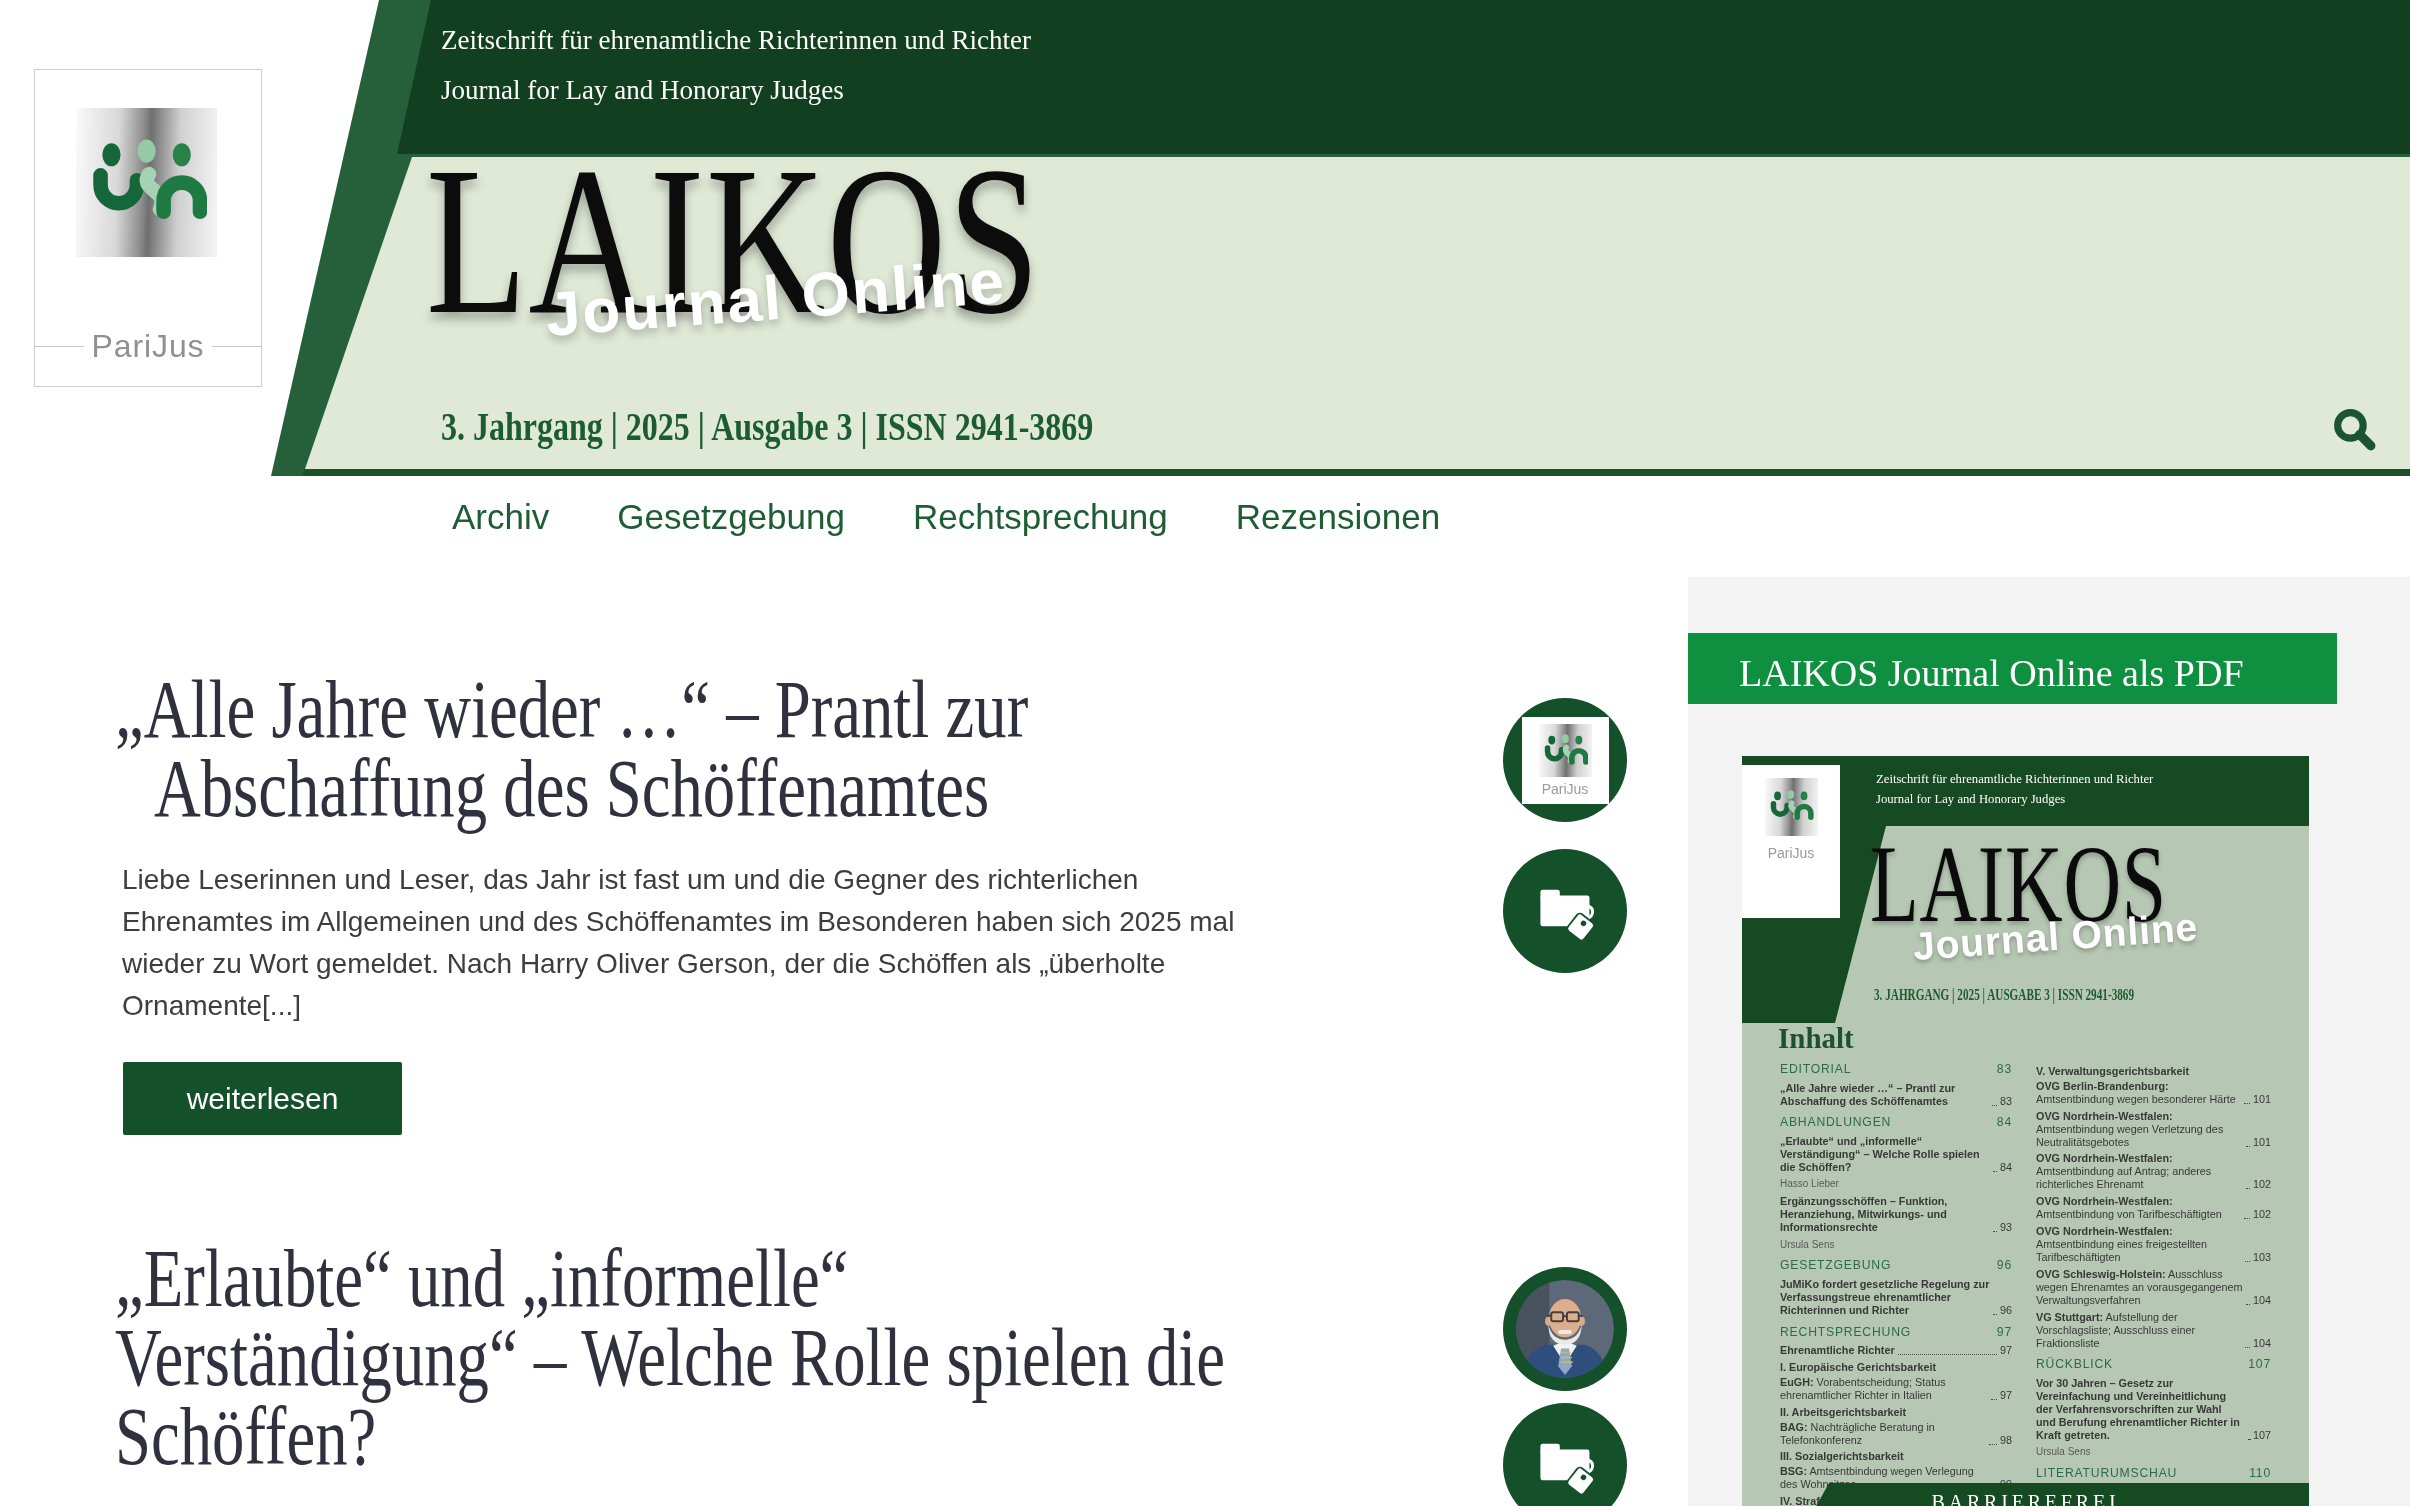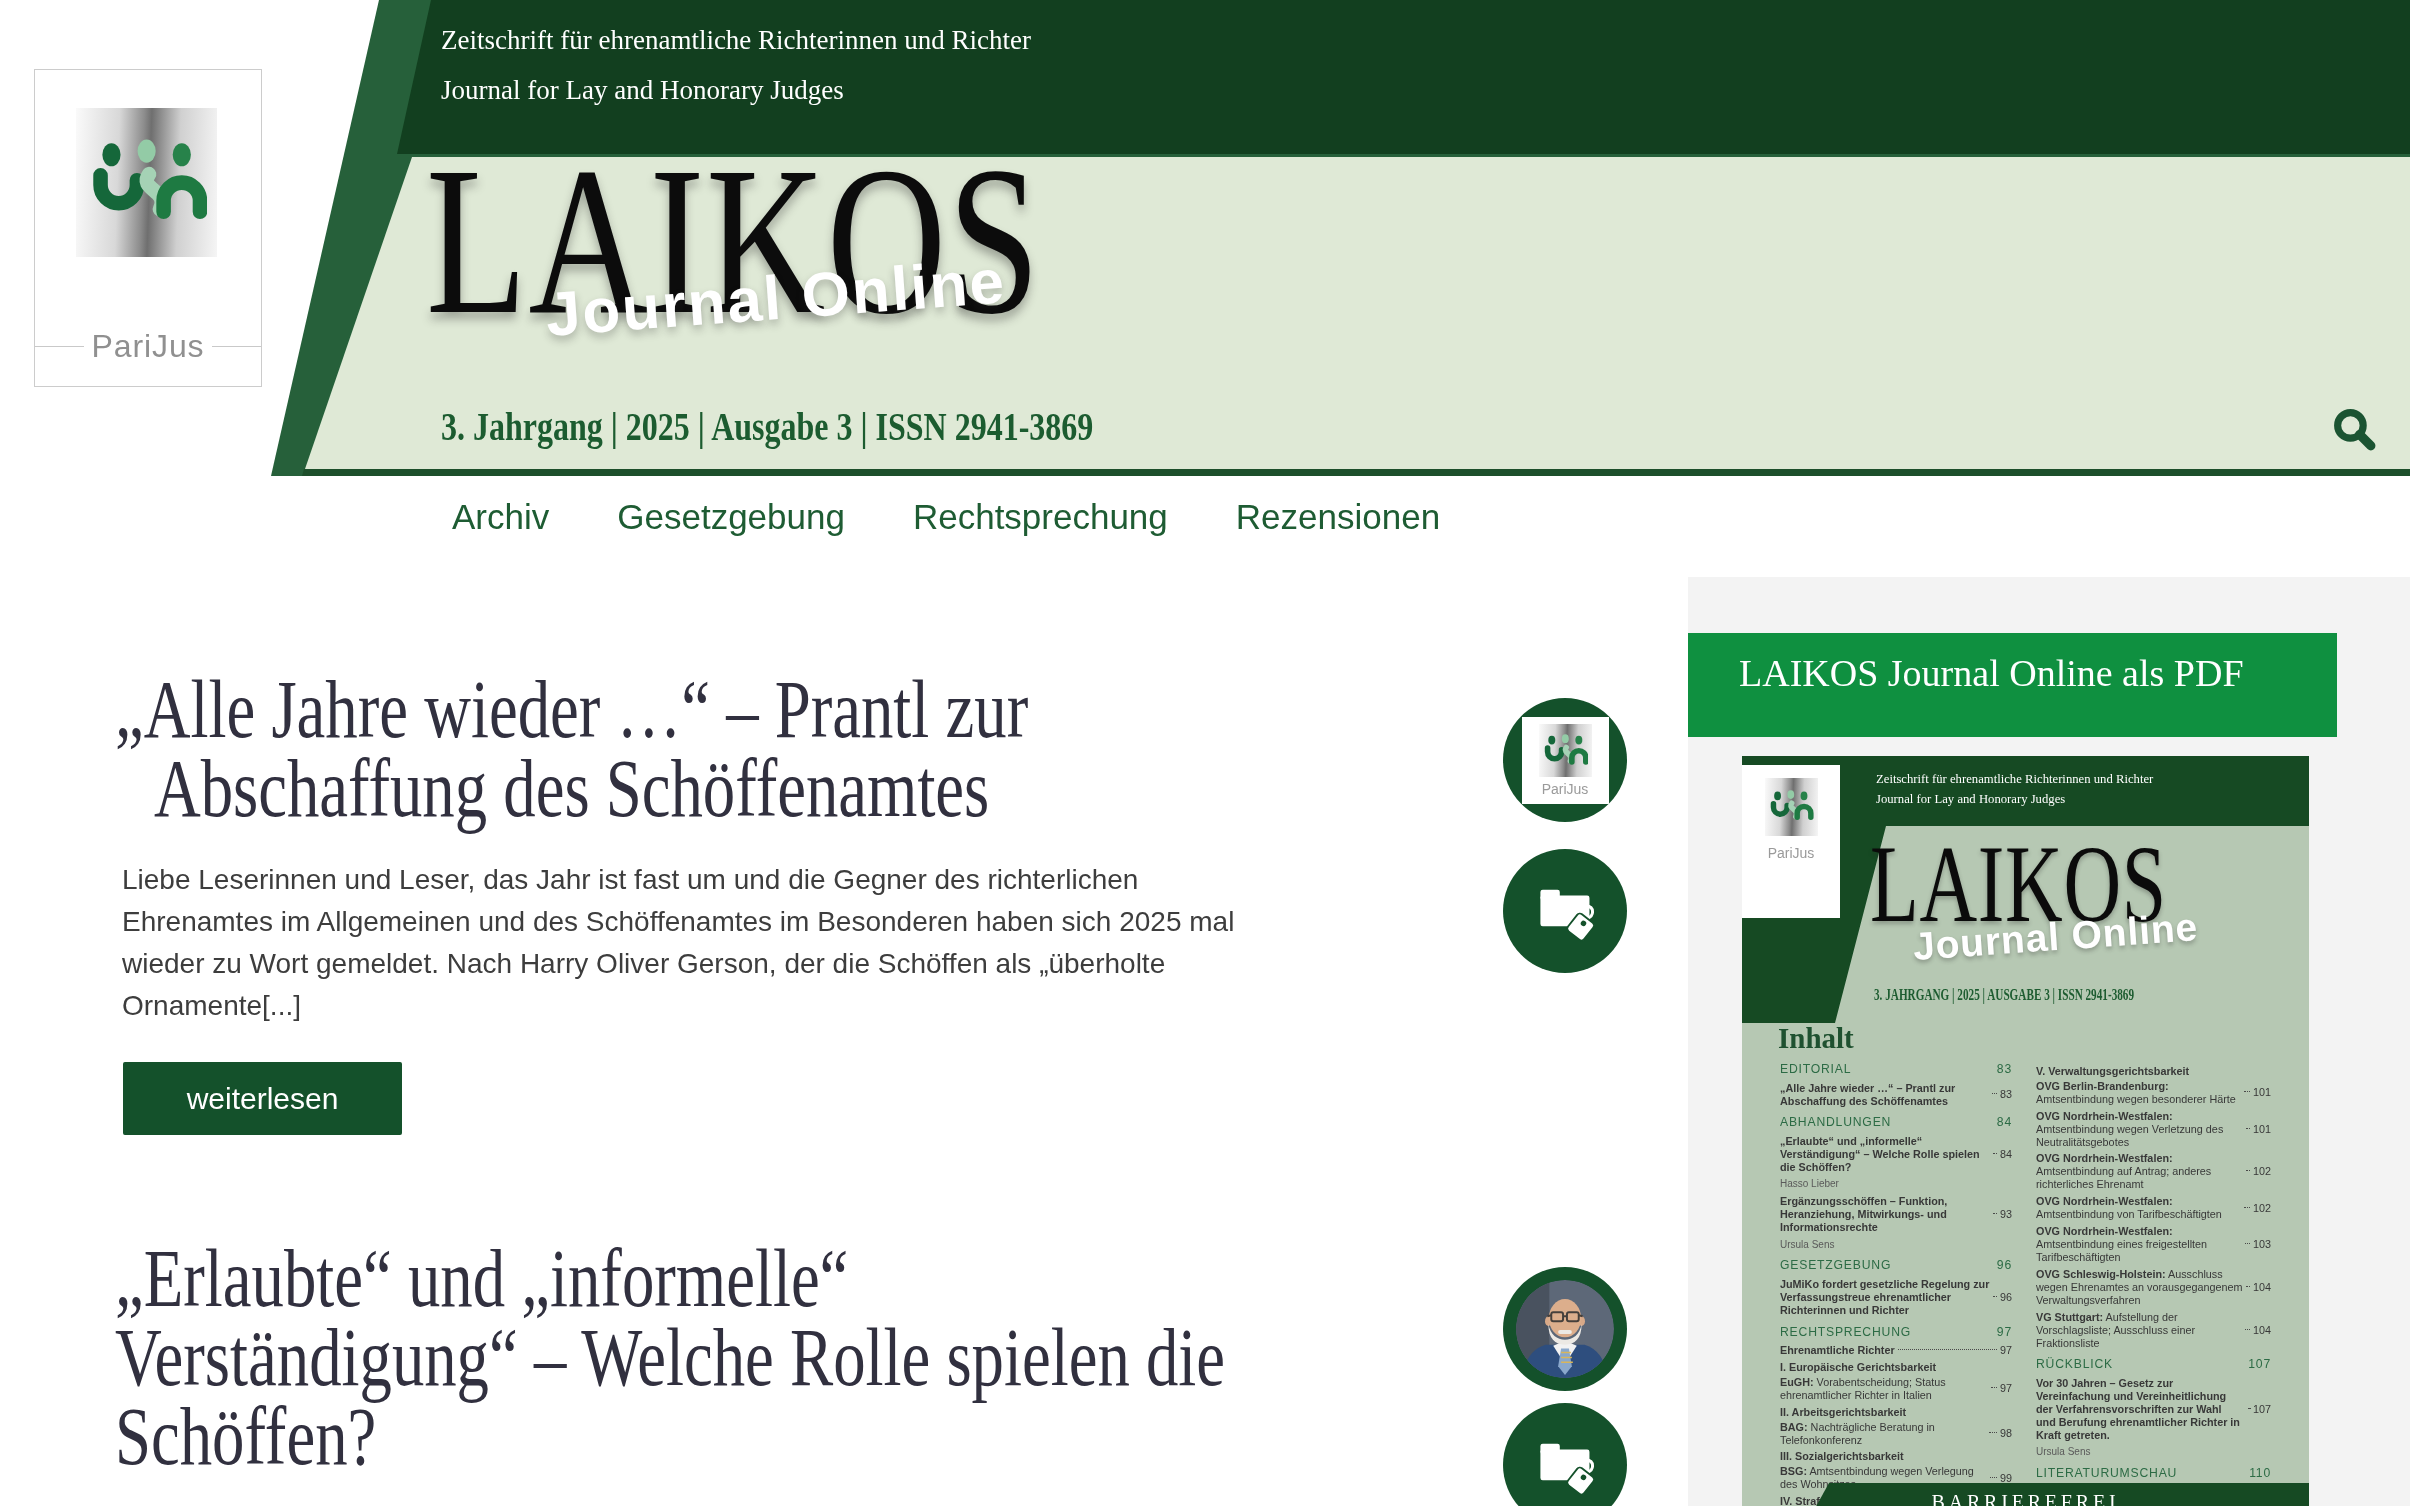--- a/index.html
+++ b/index.html
@@ -51,21 +51,21 @@
   .mini-plate{margin-top:7.5px;width:53px;height:53px;
     background:linear-gradient(92deg,#fafafa 0%,#d8d8d8 30%,#8c8c8c 47%,#6f6f6f 52%,#d0d0d0 72%,#f5f5f5 100%);
     display:flex;align-items:center;justify-content:center;}
   .mini-plate svg{width:88%;height:auto;}
   .mini-caption{margin-top:3.8px;color:#9a9a9a;font-size:14px;}
   .folder-svg{width:73px;height:73px;}
   .avatar-svg{width:98px;height:98px;border-radius:50%;}
 
   
   .side-gray{left:1688px;top:577px;width:722px;height:929px;background:#f3f3f3;}
-  .side-bar-title{left:1688px;top:633px;width:649px;height:104px;background:#0f9040;}
+  .side-bar-title{left:1688px;top:633px;width:649px;height:71px;background:#0f9040;}
   .side-bar-title span{display:block;padding-left:51px;line-height:81px;color:#fff;font-size:38px;}
 
   
   .cover{left:1742px;top:756px;width:567px;height:750px;background:#b6c8b3;overflow:hidden;cursor:pointer;}
   .cover .c-layer{position:absolute;inset:0;}
   .c-dark{background:#164a23;clip-path:polygon(0 0,567px 0,567px 70px,144px 70px,93px 267px,0 267px);}
   .c-box{position:absolute;left:0;top:8.5px;width:98px;height:153px;background:#fff;display:flex;flex-direction:column;align-items:center;}
   .c-box .c-plate{margin-top:13px;width:53px;height:58px;
     background:linear-gradient(92deg,#fafafa 0%,#d8d8d8 30%,#8c8c8c 47%,#6f6f6f 52%,#d0d0d0 72%,#f5f5f5 100%);
     display:flex;align-items:center;justify-content:center;}
@@ -78,21 +78,21 @@
     transform:rotate(-4deg);transform-origin:0 50%;text-shadow:0 2.8px 4.7px rgba(40,40,40,.3);}
   .c-issue{position:absolute;left:132px;top:230px;color:#1d5c30;font-size:16px;font-weight:bold;}
   .c-inhalt{position:absolute;left:36px;top:266px;color:#1f5130;font-size:29px;font-weight:bold;}
 
   .toc-col{position:absolute;top:307px;font-size:10.8px;line-height:13px;color:#383838;}
   #toc-left{left:38px;width:232px;}
   #toc-right{left:294px;width:235px;}
   .toc-sec{display:flex;justify-content:space-between;font-family:Liberation Sans, sans-serif;
     color:#2c6b45;font-size:12.2px;letter-spacing:0.8px;margin:8.5px 0 5.6px 0;}
   .toc-col > .toc-sec:first-child{margin-top:0;}
-  .toc-row{display:flex;align-items:center;margin-bottom:3.8px;}
+  .toc-row{display:flex;align-items:flex-end;margin-bottom:3.8px;}
   .toc-row .t{flex:0 1 auto;min-width:0;font-weight:bold;}
   .toc-row.has-lead .t{font-weight:normal;}
   .toc-row .t b{font-weight:bold;}
   .toc-fill{flex:1 1 9.4px;border-bottom:1.9px dotted #4a4a4a;margin:0 2.8px 1.9px 3.8px;}
   .toc-page{flex:none;}
   .toc-sub{font-weight:bold;margin:1.9px 0;}
   .toc-auth{color:#5a5a5a;font-size:10px;margin:0 0 4.7px 0;}
 
   .c-badge{position:absolute;left:0;top:727px;width:567px;height:56px;background:#164a23;
     clip-path:polygon(87px 0,567px 0,567px 56px,56px 56px);

